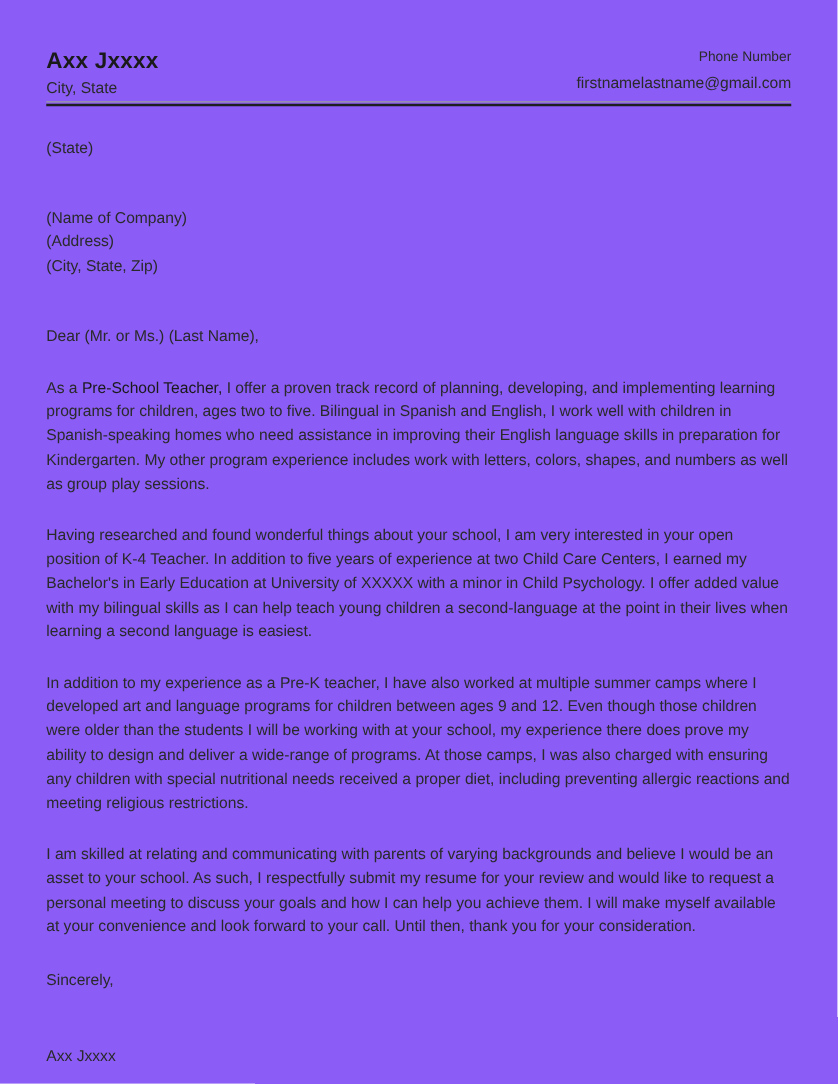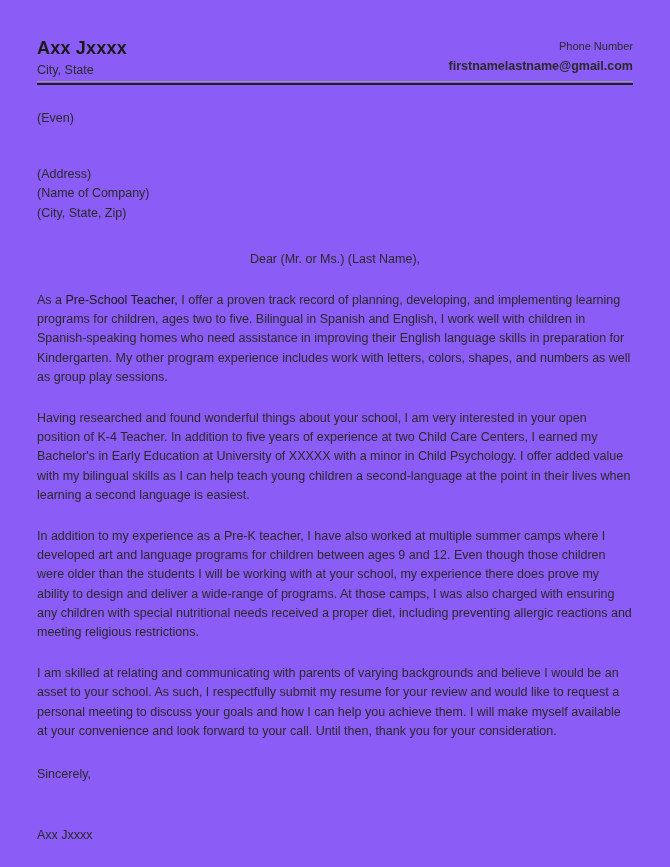--- a/index.html
+++ b/index.html
@@ -61,21 +61,20 @@
     font-size: 11px;
     line-height: 17px;
     color: #2a2a2a;
   }
   .email {
     font-size: 12.5px;
     line-height: 17px;
     margin-top: 3px;
     color: #2a2a2a;
     white-space: nowrap;
-    font-weight: bold;
   }
 
   .header-rule {
     margin-top: 2px;
     border-top: 1px solid #9a9a9a;
     border-bottom: 2px solid #1e1e1e;
     height: 1px;
     width: 596px;
   }
 
@@ -83,21 +82,21 @@
   .body-text {
     font-size: 12.5px;
     line-height: 19.2px;
     color: #2a2a2a;
     text-align: left;
   }
 
   .date-block { margin-top: 24px; }
   .recipient-block { margin-top: 37px; }
   .recipient-block div { line-height: 19.2px; }
-  .salutation { margin-top: 27px; text-align: center; }
+  .salutation { margin-top: 37px; }
   .para { margin-top: 22px; }
   .closing { margin-top: 24px; }
   .signature {
     margin-top: 44px;
     font-size: 12.5px;
     color: #2a2a2a;
   }
 
   strong { font-weight: normal; color: #1a1a1a; }
 </style>
@@ -114,25 +113,25 @@
           <div class="city-state">City, State</div>
         </div>
         <div class="lh-right">
           <div class="phone">Phone Number</div>
           <div class="email">firstnamelastname@gmail.com</div>
         </div>
       </div>
       <div class="header-rule"></div>
     </div>
 
-    <div class="body-text date-block">(Even)</div>
+    <div class="body-text date-block">(State)</div>
 
     <div class="body-text recipient-block">
+      <div>(Name of Company)</div>
       <div>(Address)</div>
-      <div>(Name of Company)</div>
       <div>(City, State, Zip)</div>
     </div>
 
     <div class="body-text salutation">Dear (Mr. or Ms.) (Last Name),</div>
 
     <div class="body-text para">
       <span>As a </span><strong>Pre-School Teacher,</strong><span> I offer a proven track record of planning, developing, and implementing learning programs for children, ages two to five. Bilingual in Spanish and English, I work well with children in Spanish-speaking homes who need assistance in improving their English language skills in preparation for Kindergarten. My other program experience includes work with letters, colors, shapes, and numbers as well as group play sessions.</span>
     </div>
 
     <div class="body-text para">Having researched and found wonderful things about your school, I am very interested in your open position of K-4 Teacher. In addition to five years of experience at two Child Care Centers, I earned my Bachelor's in Early Education at University of XXXXX with a minor in Child Psychology. I offer added value with my bilingual skills as I can help teach young children a second-language at the point in their lives when learning a second language is easiest.</div>

